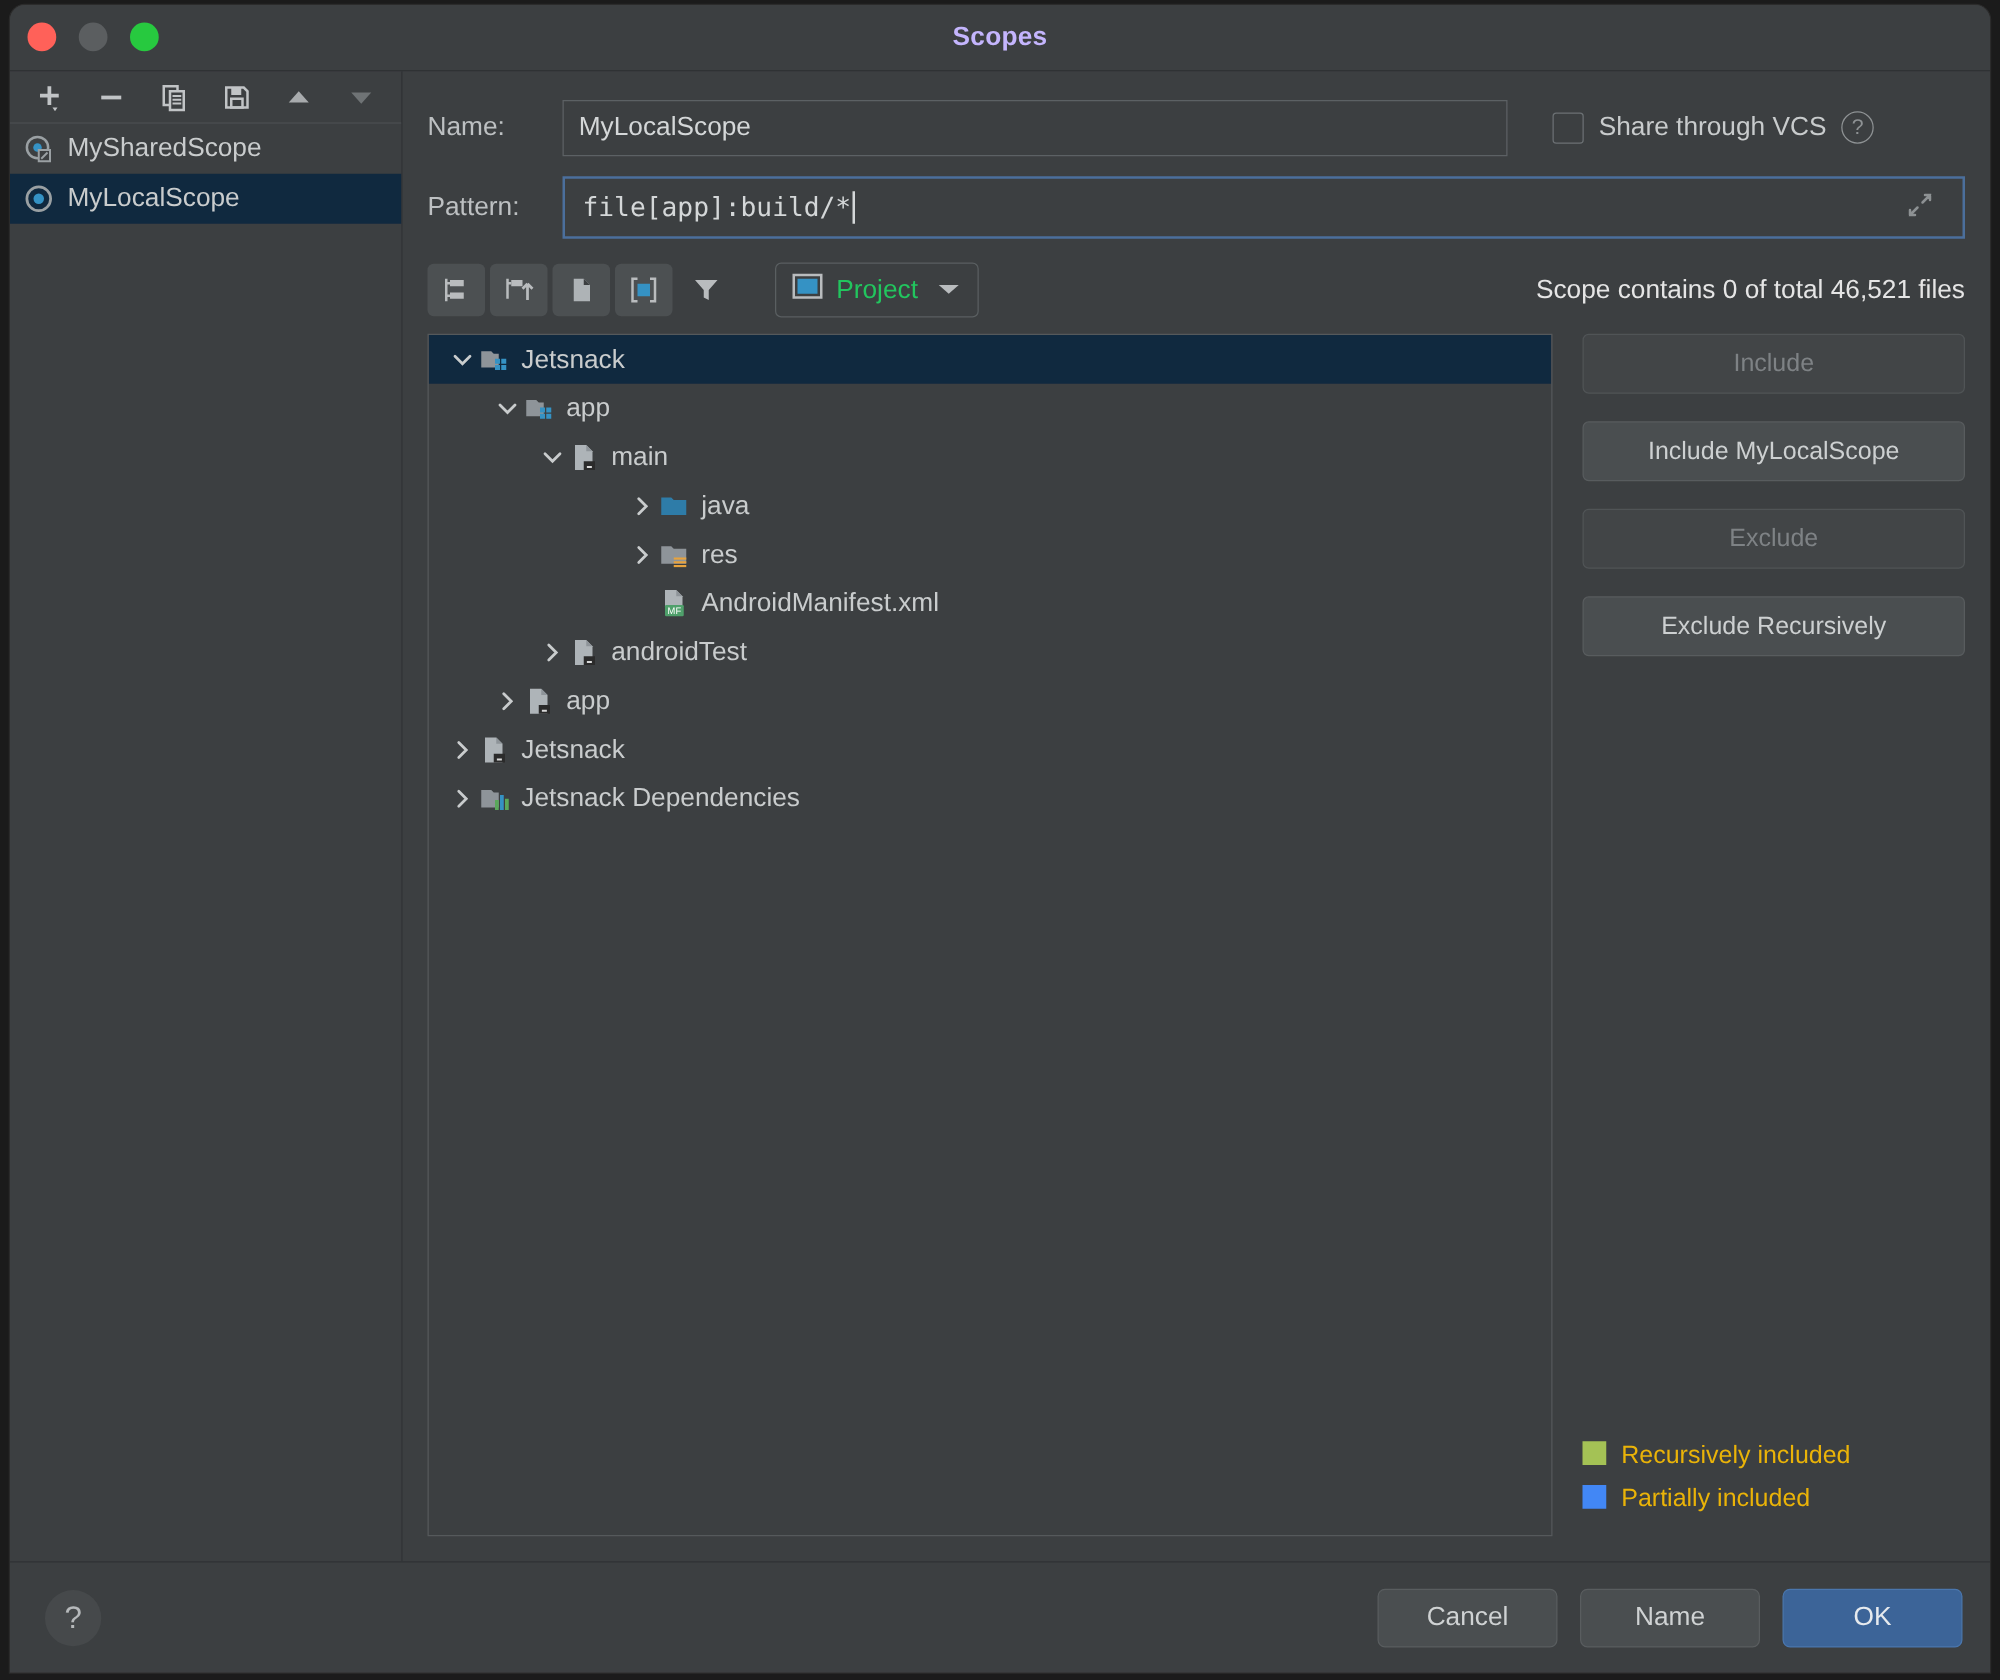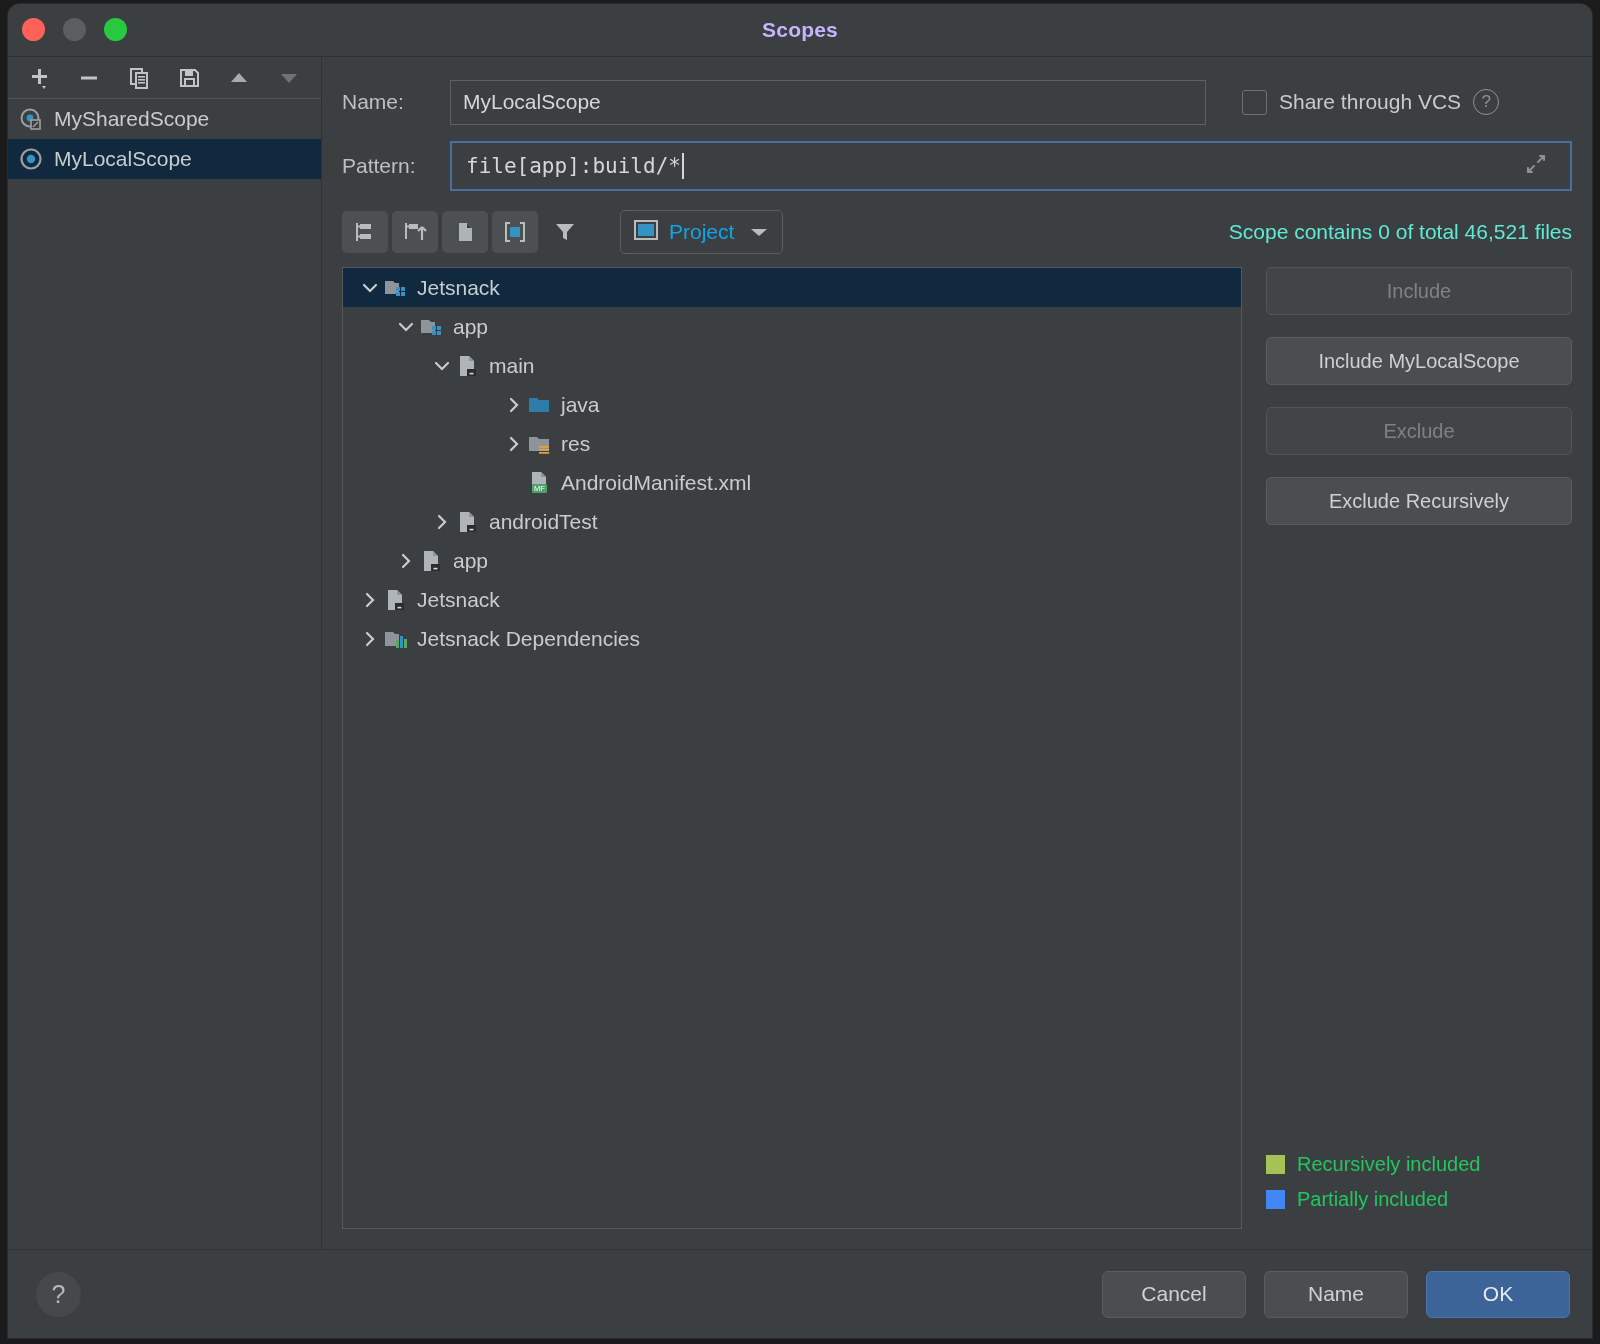--- a/index.html
+++ b/index.html
@@ -204,26 +204,26 @@
   .tt-btn.active { background: #4c5052; }
   #scope-select {
     height: 42px;
     border: 1px solid #5a5f61;
     border-radius: 5px;
     display: flex;
     align-items: center;
     gap: 10px;
     padding: 0 12px;
     margin-left: 28px;
-    color: #0ea5e9;
+    color: #22c55e;
     font-size: 21px;
   }
   #count-text {
     margin-left: auto;
-    color: #5eead4;
+    color: #e5e5e5;
     font-size: 21px;
     white-space: nowrap;
   }
 
   
   #main-area {
     flex: 1;
     display: flex;
     min-height: 0;
     margin-top: 12px;
@@ -279,23 +279,23 @@
     background: #424547;
     color: #7e8285;
     border-color: #505456;
   }
   #legend {
     margin-top: auto;
     padding-bottom: 18px;
   }
   .legend-row {
     display: flex;
-    align-items: center;
+    align-items: flex-start;
     gap: 12px;
-    color: #22c55e;
+    color: #eab308;
     font-size: 20px;
     margin-top: 12px;
   }
   .swatch { width: 19px; height: 19px; flex: 0 0 19px; }
 
   
   #footer {
     height: 88px;
     min-height: 88px;
     border-top: 1px solid #2f3234;

